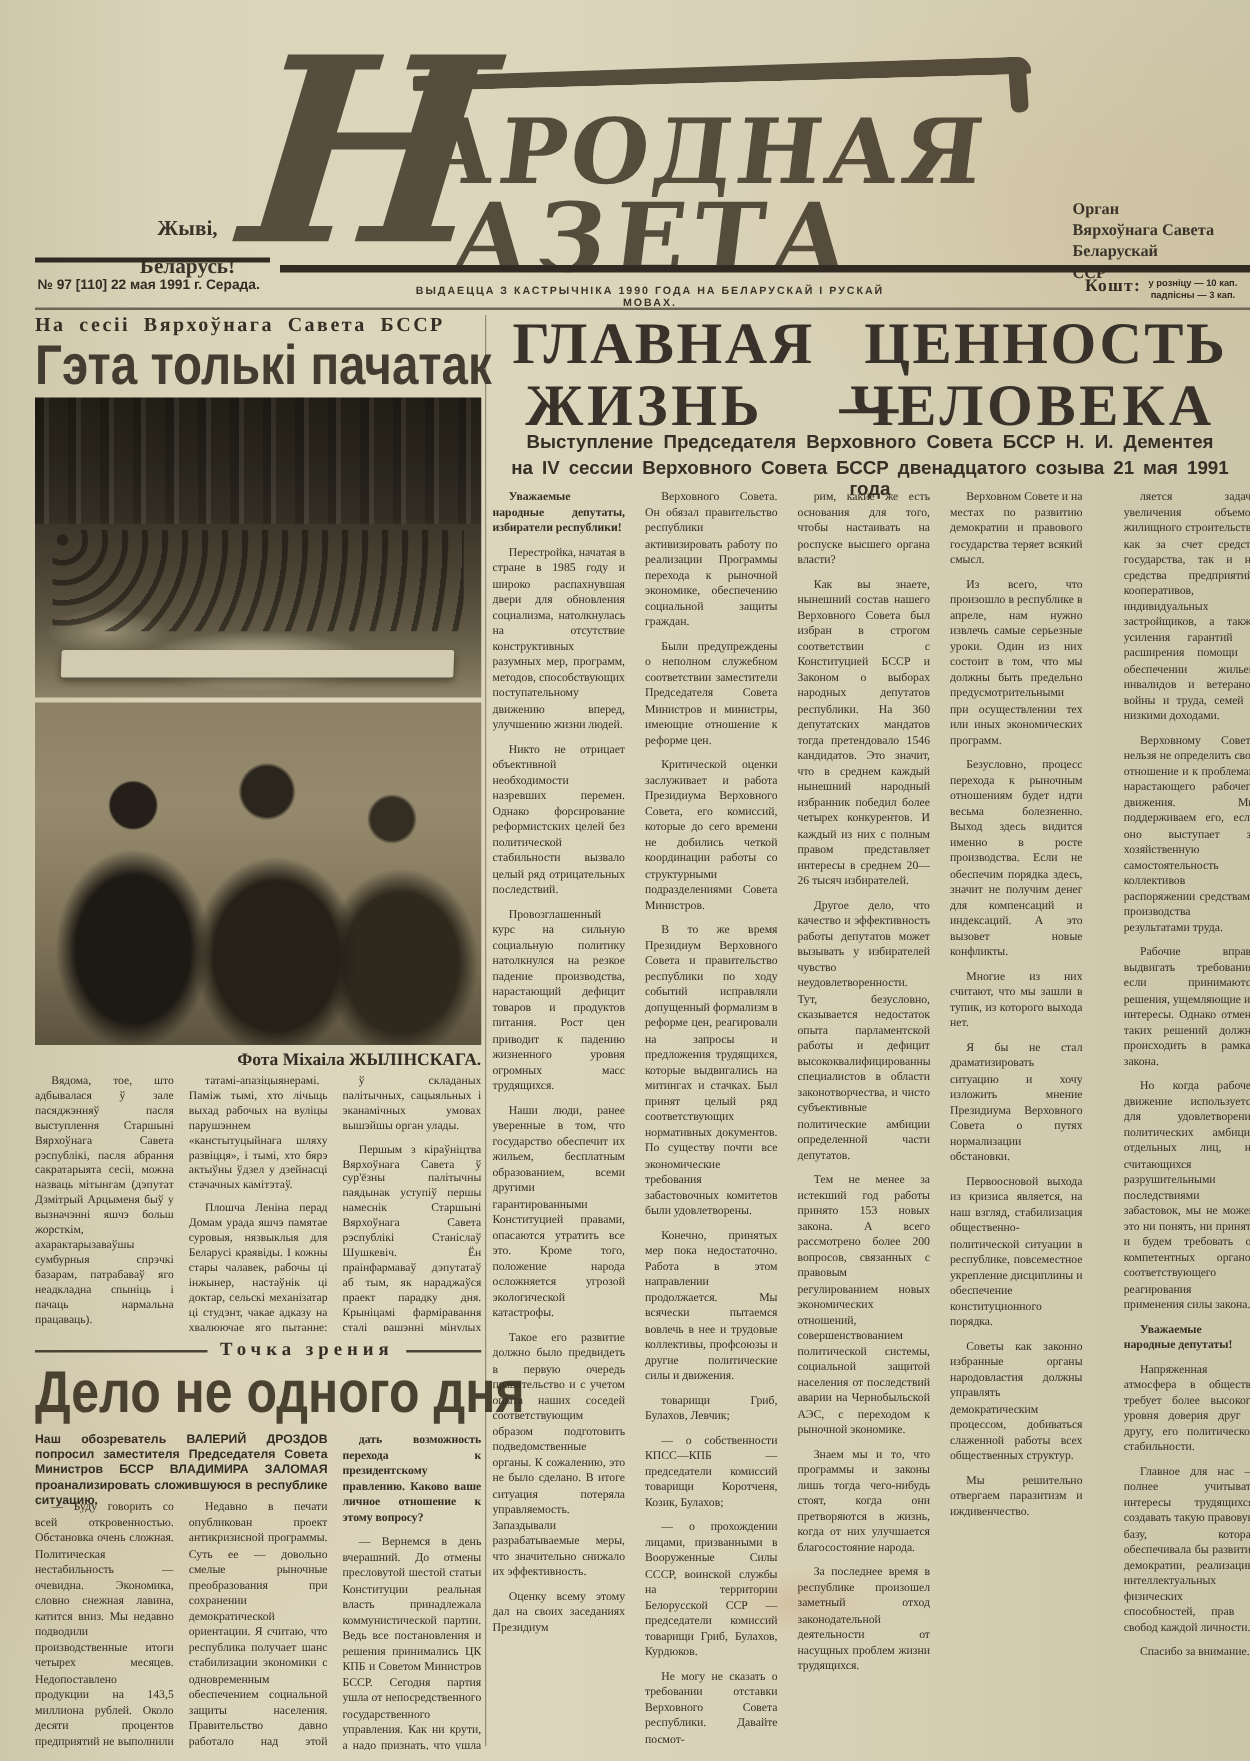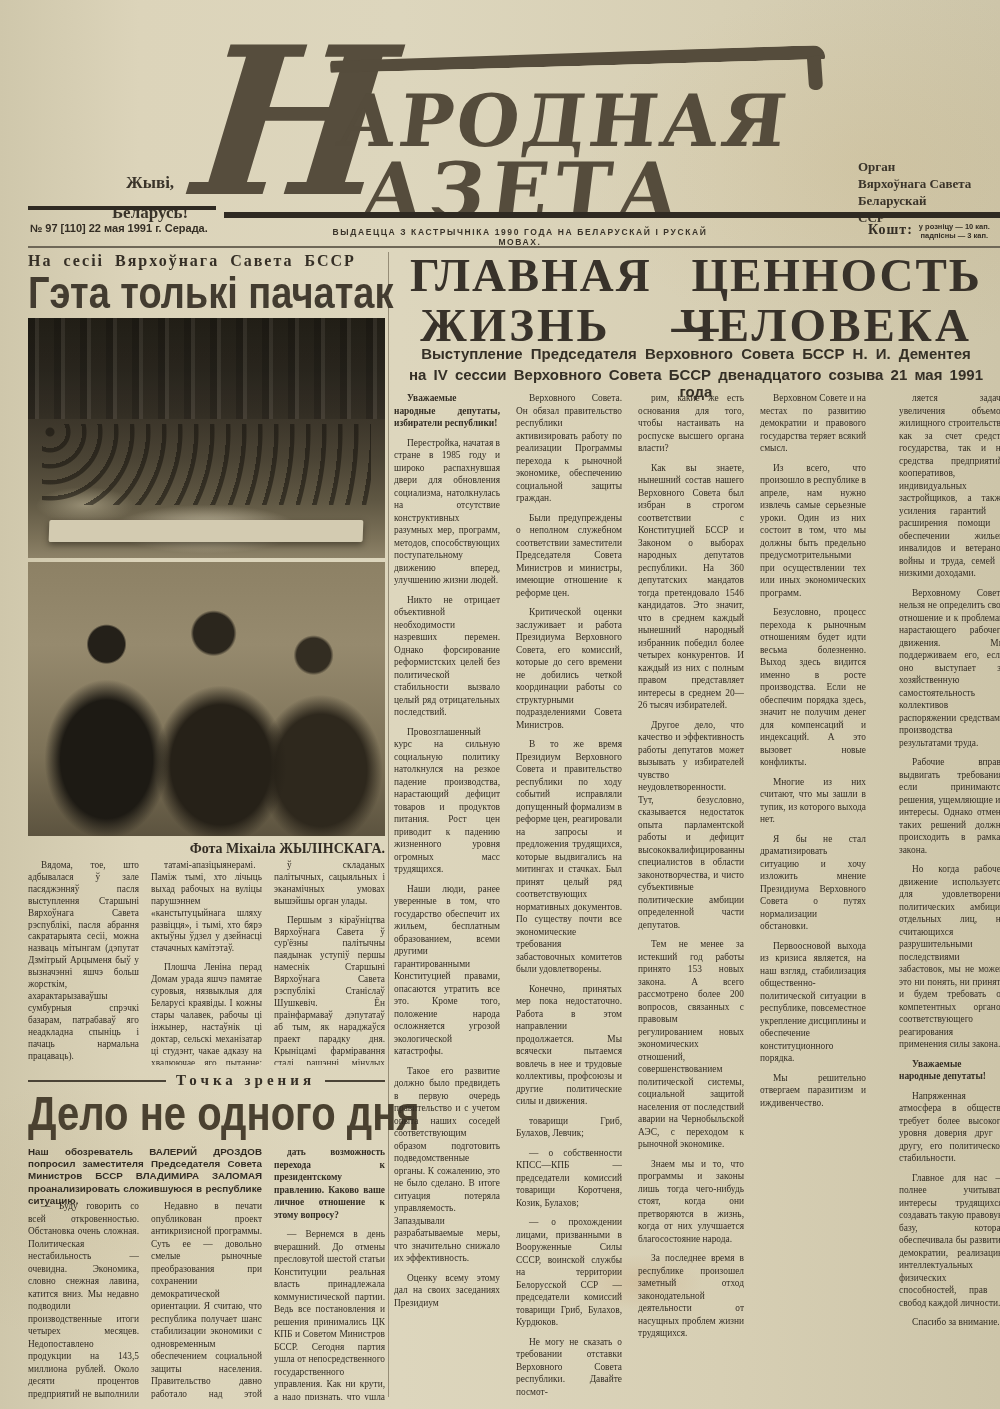--- a/index.html
+++ b/index.html
@@ -194,20 +194,21 @@
       <p class="para">Знаем мы и то, что программы и законы лишь тогда чего-нибудь стоят, когда они претворяются в жизнь, когда от них улучшается благосостояние народа.</p>
       <p class="para">За последнее время в республике произошел заметный отход законодательной деятельности от насущных проблем жизни трудящихся.</p>
     </div>
   <div class="col" style="left:760px;top:392px;width:106px;height:1005px;">
       <p class="para">Верховном Совете и на местах по развитию демократии и правового государства теряет всякий смысл.</p>
       <p class="para">Из всего, что произошло в республике в апреле, нам нужно извлечь самые серьезные уроки. Один из них состоит в том, что мы должны быть предельно предусмотрительными при осуществлении тех или иных экономических программ.</p>
       <p class="para">Безусловно, процесс перехода к рыночным отношениям будет идти весьма болезненно. Выход здесь видится именно в росте производства. Если не обеспечим порядка здесь, значит не получим денег для компенсаций и индексаций. А это вызовет новые конфликты.</p>
       <p class="para">Многие из них считают, что мы зашли в тупик, из которого выхода нет.</p>
       <p class="para">Я бы не стал драматизировать ситуацию и хочу изложить мнение Президиума Верховного Совета о путях нормализации обстановки.</p>
       <p class="para">Первоосновой выхода из кризиса является, на наш взгляд, стабилизация общественно-политической ситуации в республике, повсеместное укрепление дисциплины и обеспечение конституционного порядка.</p>
+      <p class="para">Советы как законно избранные органы народовластия должны управлять демократическим процессом, добиваться слаженной работы всех общественных структур.</p>
       <p class="para">Мы решительно отвергаем паразитизм и иждивенчество.</p>
     </div>
   <div class="col" style="left:882px;top:392px;width:106px;height:1005px;margin-left:17px;">
       <p class="para">ляется задача увеличения объемов жилищного строительства как за счет средств государства, так и на средства предприятий, кооперативов, индивидуальных застройщиков, а также усиления гарантий и расширения помощи в обеспечении жильем инвалидов и ветеранов войны и труда, семей с низкими доходами.</p>
       <p class="para">Верховному Совету нельзя не определить свое отношение и к проблемам нарастающего рабочего движения. Мы поддерживаем его, если оно выступает за хозяйственную самостоятельность коллективов в распоряжении средствами производства и результатами труда.</p>
       <p class="para">Рабочие вправе выдвигать требования, если принимаются решения, ущемляющие их интересы. Однако отмена таких решений должна происходить в рамках закона.</p>
       <p class="para">Но когда рабочее движение используется для удовлетворения политических амбиций отдельных лиц, не считающихся с разрушительными последствиями забастовок, мы не можем это ни понять, ни принять и будем требовать от компетентных органов соответствующего реагирования и применения силы закона.</p>
       <p class="para q">Уважаемые народные депутаты!</p>
       <p class="para">Напряженная атмосфера в обществе требует более высокого уровня доверия друг к другу, его политической стабильности.</p>
       <p class="para">Главное для нас — полнее учитывать интересы трудящихся, создавать такую правовую базу, которая обеспечивала бы развитие демократии, реализацию интеллектуальных и физических способностей, прав и свобод каждой личности.</p>

